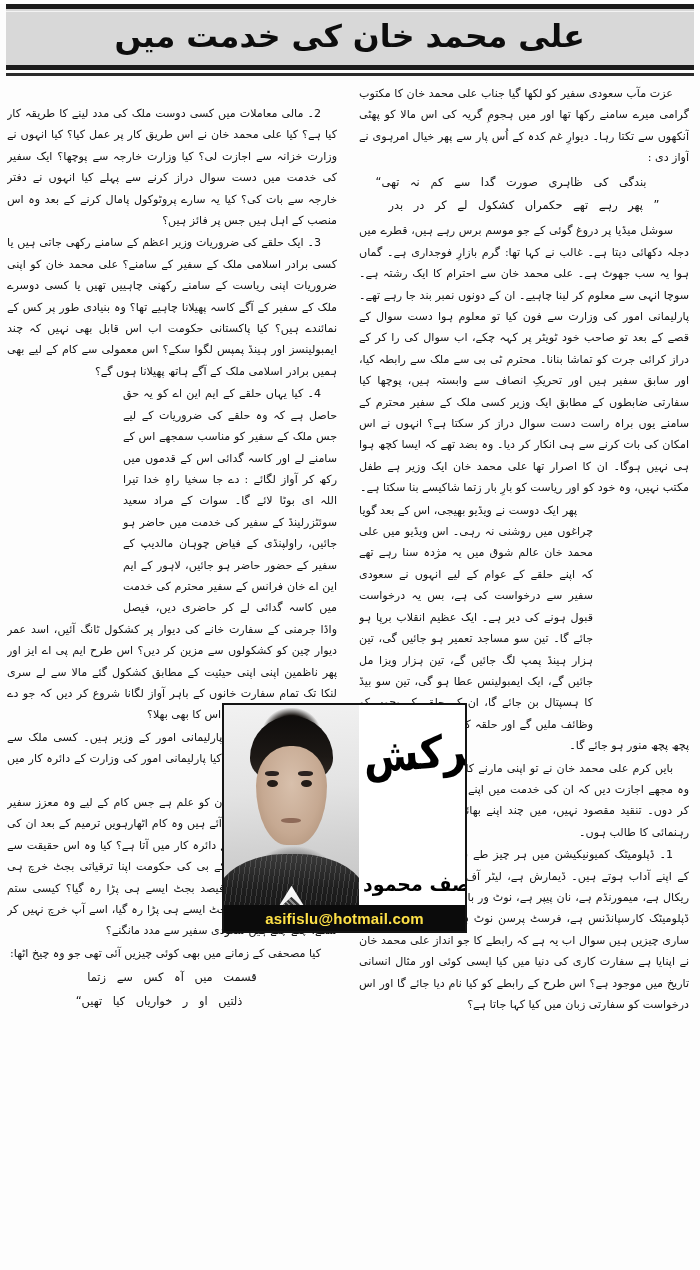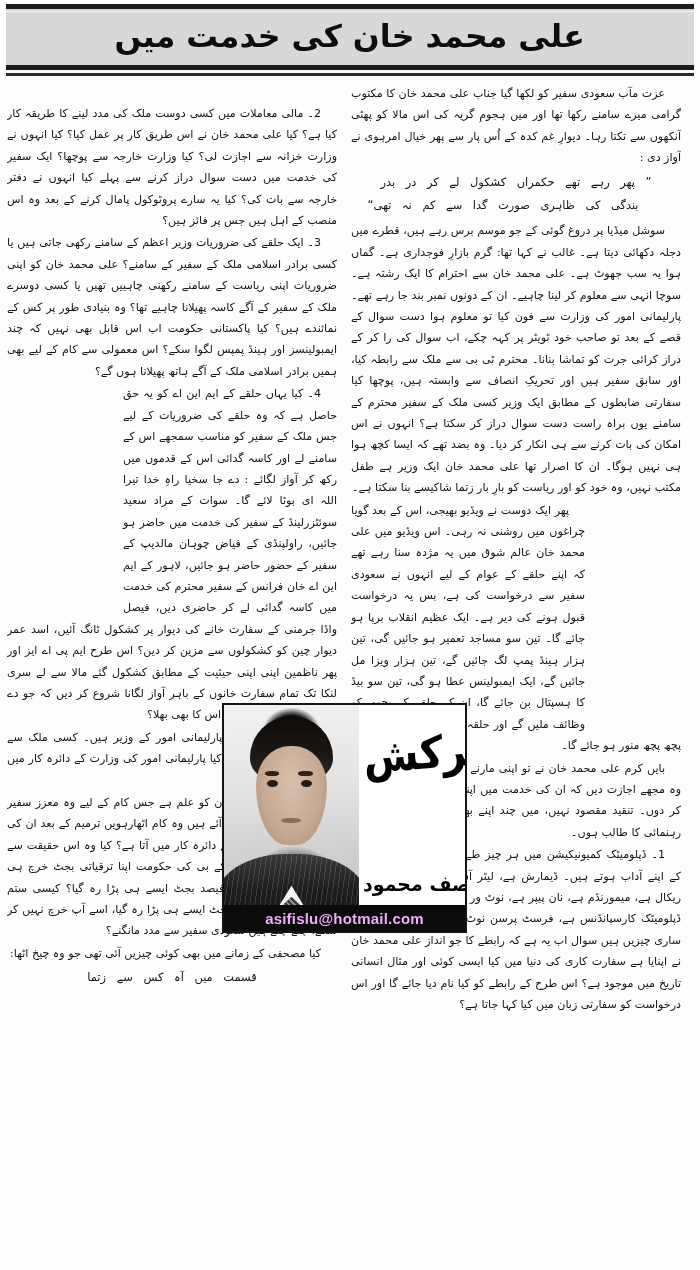--- a/index.html
+++ b/index.html
@@ -76,21 +76,21 @@
     width: 330px;
     height: 1185px;
     direction: rtl;
     text-align: justify;
     text-justify: inter-word;
     font-size: 11.1px;
     line-height: 1.93;
     color: #141414;
     overflow: hidden;
   }
-  .col-right { right: 12px; }
+  .col-right { right: 4px; }
   .col-left  { left: 0; margin-top: 20px; }
 
   .col p {
     margin: 0 0 1px 0;
     text-align: justify;
   }
   .col p.indent { text-indent: 16px; }
 
   
   .verse {
@@ -273,21 +273,21 @@
     align-items: center;
     justify-content: center;
     z-index: 6;
   }
   .email-text {
     direction: ltr;
     font-family: "Liberation Sans", sans-serif;
     font-size: 15px;
     font-weight: 700;
     letter-spacing: .2px;
-    color: #f0abfc;
+    color: #fde047;
   }
 
   
   .shim {
     float: left;
     width: 116px;
     height: 1px;
     clear: none;
   }
   .shim-right { float: right; width: 96px; }
@@ -301,22 +301,22 @@
     <div class="headline">علی محمد خان کی خدمت میں</div>
   </div>
   <div class="rule-under"></div>
 
   <div class="body-area">
 
     <div class="col col-right">
       <p class="indent">عزت مآب سعودی سفیر کو لکھا گیا جناب علی محمد خان کا مکتوب گرامی میرے سامنے رکھا تھا اور میں ہجومِ گریہ کی اس مالا کو پھٹی آنکھوں سے تکتا رہا۔ دیوارِ غم کدہ کے اُس پار سے پھر خیال امرہوی نے آواز دی :</p>
 
       <div class="verse">
+        <span class="line l2">بندگی کی ظاہری صورت گدا سے کم نہ تھی“</span>
         <span class="line l1">” پھر رہے تھے حکمراں کشکول لے کر در بدر</span>
-        <span class="line l2">بندگی کی ظاہری صورت گدا سے کم نہ تھی“</span>
       </div>
 
       <p class="indent">سوشل میڈیا پر دروغ گوئی کے جو موسم برس رہے ہیں، قطرے میں دجلہ دکھائی دیتا ہے۔ غالب نے کہا تھا: گرم بازارِ فوجداری ہے۔ گماں ہوا یہ سب جھوٹ ہے۔ علی محمد خان سے احترام کا ایک رشتہ ہے۔ سوچا انہی سے معلوم کر لینا چاہیے۔ ان کے دونوں نمبر بند جا رہے تھے۔ پارلیمانی امور کی وزارت سے فون کیا تو معلوم ہوا دست سوال کے قصے کے بعد تو صاحب خود ٹویٹر پر کہہ چکے، اب سوال کی را کر کے دراز کرائی جرت کو تماشا بنانا۔ محترم ٹی بی سے ملک سے رابطہ کیا، اور سابق سفیر ہیں اور تحریکِ انصاف سے وابستہ ہیں، پوچھا کیا سفارتی ضابطوں کے مطابق ایک وزیر کسی ملک کے سفیر محترم کے سامنے یوں براہ راست دست سوال دراز کر سکتا ہے؟ انہوں نے اس امکان کی بات کرنے سے ہی انکار کر دیا۔ وہ بضد تھے کہ ایسا کچھ ہوا ہی نہیں ہوگا۔ ان کا اصرار تھا علی محمد خان ایک وزیر ہے طفل مکتب نہیں، وہ خود کو اور ریاست کو بارِ بار زتما شاکیسے بنا سکتا ہے۔</p>
 
       <div class="shim-right" style="height:235px;"></div>
       <p class="indent">پھر ایک دوست نے ویڈیو بھیجی، اس کے بعد گویا چراغوں میں روشنی نہ رہی۔ اس ویڈیو میں علی محمد خان عالم شوق میں یہ مژدہ سنا رہے تھے کہ اپنے حلقے کے عوام کے لیے انہوں نے سعودی سفیر سے درخواست کی ہے، بس یہ درخواست قبول ہونے کی دیر ہے۔ ایک عظیم انقلاب برپا ہو جائے گا۔ تین سو مساجد تعمیر ہو جائیں گی، تین ہزار ہینڈ پمپ لگ جائیں گے، تین ہزار ویزا مل جائیں گے، ایک ایمبولینس عطا ہو گی، تین سو بیڈ کا ہسپتال بن جائے گا، ان کے حلقے کے بچوں کو وظائف ملیں گے اور حلقہ کی کرنوں سے مردان کا پچھ پچھ منور ہو جائے گا۔</p>
       <p class="indent">بایں کرم علی محمد خان نے تو اپنی مارنے کا مطلع کو کہہ ڈالا، اب وہ مجھے اجازت دیں کہ ان کی خدمت میں اپنے اضطرار کا مقطع پیش کر دوں۔ تنقید مقصود نہیں، میں چند اپنے بھائی سے چند سوالات پر رہنمائی کا طالب ہوں۔</p>
       <p class="indent">1۔ ڈپلومیٹک کمیونیکیشن میں ہر چیز طے شدہ ہوتی ہے اور اس کے اپنے آداب ہوتے ہیں۔ ڈیمارش ہے، لیٹر آف کریڈنس ہے، لیٹر آف ریکال ہے، میمورنڈم ہے، نان پیپر ہے، نوٹ ور بائل ہے، پرو میموریا ہے، ڈپلومیٹک کارسپانڈنس ہے، فرسٹ پرسن نوٹ ہے، اس طرح کی بہت ساری چیزیں ہیں سوال اب یہ ہے کہ رابطے کا جو انداز علی محمد خان نے اپنایا ہے سفارت کاری کی دنیا میں کیا ایسی کوئی اور مثال انسانی تاریخ میں موجود ہے؟ اس طرح کے رابطے کو کیا نام دیا جائے گا اور اس درخواست کو سفارتی زبان میں کیا کہا جاتا ہے؟</p>
     </div>
 
@@ -325,20 +325,21 @@
       <p class="indent">3۔ ایک حلقے کی ضروریات وزیر اعظم کے سامنے رکھی جاتی ہیں یا کسی برادر اسلامی ملک کے سفیر کے سامنے؟ علی محمد خان کو اپنی ضروریات اپنی ریاست کے سامنے رکھنی چاہییں تھیں یا کسی دوسرے ملک کے سفیر کے آگے کاسہ پھیلانا چاہیے تھا؟ وہ بنیادی طور پر کس کے نمائندے ہیں؟ کیا پاکستانی حکومت اب اس قابل بھی نہیں کہ چند ایمبولینسز اور ہینڈ پمپس لگوا سکے؟ اس معمولی سے کام کے لیے بھی ہمیں برادر اسلامی ملک کے آگے ہاتھ پھیلانا ہوں گے؟</p>
 
       <div class="shim" style="height:215px;"></div>
       <p class="indent">4۔ کیا یہاں حلقے کے ایم این اے کو یہ حق حاصل ہے کہ وہ حلقے کی ضروریات کے لیے جس ملک کے سفیر کو مناسب سمجھے اس کے سامنے لے اور کاسہ گدائی اس کے قدموں میں رکھ کر آواز لگائے : دے جا سخیا راہِ خدا تیرا اللہ ای بوٹا لائے گا۔ سوات کے مراد سعید سوئٹزرلینڈ کے سفیر کی خدمت میں حاضر ہو جائیں، راولپنڈی کے فیاض چوہان مالدیپ کے سفیر کے حضور حاضر ہو جائیں، لاہور کے ایم این اے خان فرانس کے سفیر محترم کی خدمت میں کاسہ گدائی لے کر حاضری دیں، فیصل واڈا جرمنی کے سفارت خانے کی دیوار پر کشکول ٹانگ آئیں، اسد عمر دیوار چین کو کشکولوں سے مزین کر دیں؟ اس طرح ایم پی اے ایز اور پھر ناظمین اپنی اپنی حیثیت کے مطابق کشکول گئے مالا سے لے سری لنکا تک تمام سفارت خانوں کے باہر آواز لگانا شروع کر دیں کہ جو دے اس کا بھی بھلا جو نہ دے اس کا بھی بھلا؟</p>
       <p class="indent">5۔ علی محمد خان پارلیمانی امور کے وزیر ہیں۔ کسی ملک سے امداد لینے کی درخواست کیا پارلیمانی امور کی وزارت کے دائرہ کار میں آنے والا کام ہے؟</p>
       <p class="indent">6۔ کیا علی محمد خان کو علم ہے جس کام کے لیے وہ معزز سفیر کے حضور کشکول لے کر آئے ہیں وہ کام اٹھارہویں ترمیم کے بعد ان کی بجائے صوبائی حکومت کے دائرہ کار میں آتا ہے؟ کیا وہ اس حقیقت سے آگاہ ہیں کہ اس سال کے بی کی حکومت اپنا ترقیاتی بجٹ خرچ ہی نہیں کر سکی اور 36 فیصد بجٹ ایسے ہی پڑا رہ گیا؟ کیسی ستم ظریفی ہے کہ ترقیاتی بجٹ ایسے ہی پڑا رہ گیا، اسے آپ خرچ نہیں کر سکے، چلے چلے ہیں سعودی سفیر سے مدد مانگنے؟</p>
       <p class="indent">کیا مصحفی کے زمانے میں بھی کوئی چیزیں آئی تھی جو وہ چیخ اٹھا:</p>
 
       <div class="verse">
         <span class="line l1">قسمت میں آہ کس سے زتما</span>
+        <span class="line l2">ذلتیں او ر خواریاں کیا تھیں“</span>
       </div>
     </div>
 
     <div class="byline-box">
       <div class="byline-inner">
         <div class="byline-text">
           <div class="column-logo">ترکش</div>
           <div class="author-name">آصف محمود</div>
         </div>
         <div class="photo-wrap">

